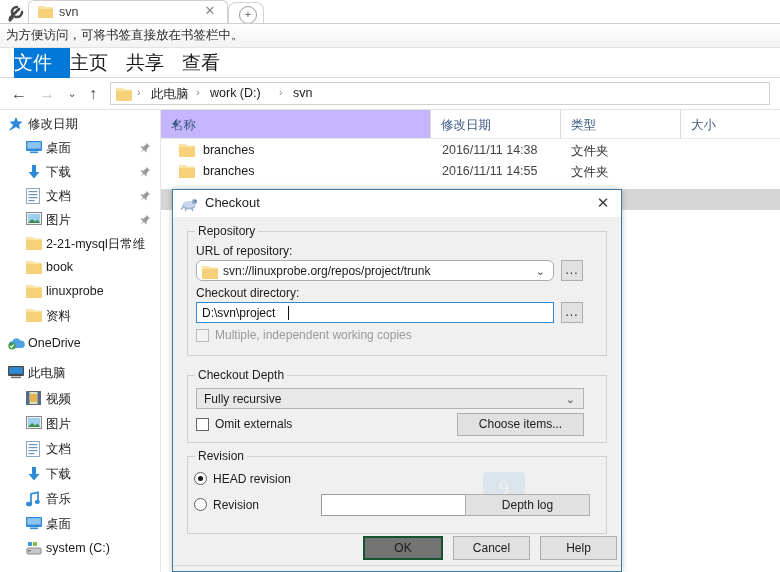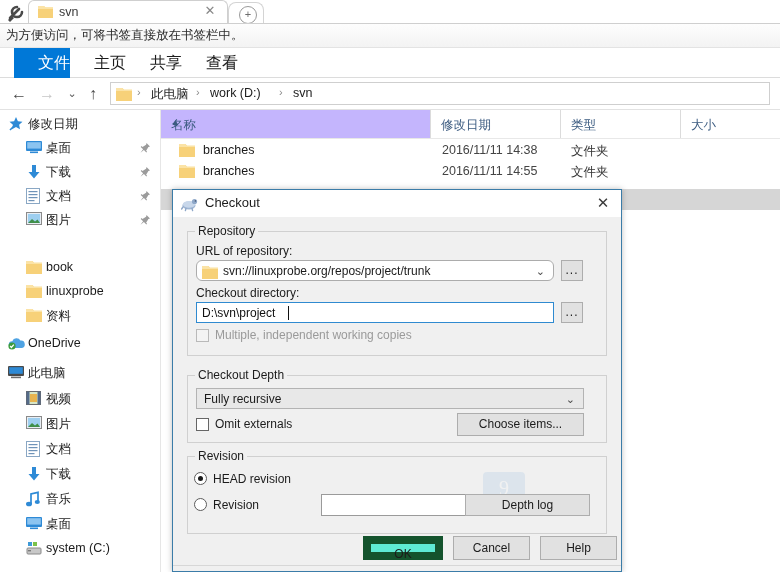--- a/index.html
+++ b/index.html
@@ -33,21 +33,21 @@
 
   
   .notice{position:absolute;left:0;top:24px;width:780px;height:23px;
           background:linear-gradient(#fdfdfd,#f3f3f3);border-bottom:1px solid #e3e3e3;}
   .notice span{position:absolute;left:6px;top:3px;font-size:12.5px;color:#2b2b2b;}
 
   
   .ribbon{position:absolute;left:0;top:48px;width:780px;height:29px;background:#fff;
           border-bottom:1px solid #dcdcdc;}
   .ribbon-item{position:absolute;top:0;height:40px;line-height:29px;
-               font-size:16px;color:#1c1c1c;text-align:right;cursor:default;}
+               font-size:19px;color:#1c1c1c;text-align:left;cursor:default;}
   .ribbon-item.active{background:#0078d7;color:#fff;}
 
   
   .addrbar{position:absolute;left:0;top:78px;width:780px;height:31px;background:#fff;
            border-bottom:1px solid #e2e2e2;}
   .nav-ico{position:absolute;top:0;height:31px;line-height:31px;text-align:center;
            font-size:16px;color:#4a4a4a;}
   .nav-ico.dim{color:#c6c6c6;}
   .nav-ico.small{font-size:11px;color:#5a5a5a;}
   .crumbbox{position:absolute;left:110px;top:4px;width:660px;height:23px;
@@ -99,21 +99,21 @@
   .combo-text{position:absolute;font-size:12px;color:#1a1a1a;white-space:nowrap;}
   .combo-chev{position:absolute;right:8px;font-size:11px;color:#4a4a4a;}
   .combo-folder{position:absolute;left:5px;top:4px;width:16px;height:14px;}
   .txtbox{position:absolute;box-sizing:border-box;border:1px solid #2f8ad0;background:#fff;}
   .txtbox .val{position:absolute;left:5px;top:3px;font-size:12px;color:#111;}
   .caret{position:absolute;width:1px;height:14px;background:#111;top:3px;}
   .emptybox{position:absolute;box-sizing:border-box;border:1px solid #9a9a9a;background:#fff;}
   .btn{position:absolute;box-sizing:border-box;background:#e1e1e1;border:1px solid #adadad;
        font-size:12px;color:#1c1c1c;text-align:center;cursor:default;}
   .btn.dots{background:#e1e1e1;letter-spacing:1px;}
-  .btn.default{border:8px solid #14532d;background:#5eead4;}
+  .btn.default{border:2px solid #14532d;background:#737373;}
   .cbx{position:absolute;width:13px;height:13px;box-sizing:border-box;
        border:1px solid #666;background:#fff;}
   .cbx.dim{border-color:#b9b9b9;background:#f3f3f3;}
   .rdo{position:absolute;width:13px;height:13px;box-sizing:border-box;
        border:1px solid #5c5c5c;border-radius:50%;background:#fff;}
   .rdo .dot{position:absolute;left:3px;top:3px;width:5px;height:5px;border-radius:50%;background:#1a1a1a;}
   .watermark{position:absolute;left:310px;top:282px;width:42px;height:32px;opacity:.13;}
   .dlg-bottom-line{position:absolute;left:0;bottom:5px;width:448px;height:1px;background:#d7d7d7;}
 </style>
 </head>
@@ -221,20 +221,27 @@
         <span class="sb-ico" style="left: 26px;"><svg width="16" height="13" viewBox="0 0 16 13">
             <rect x="0.5" y="0.5" width="15" height="12" fill="#e8eef4" stroke="#8a8a8a"></rect>
             <rect x="2" y="2" width="12" height="9" fill="#9ecff0"></rect>
             <path d="M2 11 l4-4 3 2.5 2.5-2 2.5 3.5 Z" fill="#3f8f4a"></path>
           </svg></span>
         <span class="sb-label" style="left: 46px;">图片</span>
         <span class="sb-pin"><svg width="12" height="12" viewBox="0 0 12 12">
             <path d="M7.5 1 l3.5 3.5 -1.6 .6 -2.3 3.6 1 1 -.8.8 -2.4-2.4 -3.4 2.6 2.6-3.4 -2.4-2.4 .8-.8 1 1 3.6-2.3 Z" fill="#9b9b9b"></path>
           </svg></span>
       </div>
+      <div class="sb-row" style="top: 123px;">
+        <span class="sb-ico" style="left: 26px;"><svg width="16" height="14" viewBox="0 0 16 14">
+            <path d="M0 1 h6.5 l1.4 1.7 H16 V14 H0 Z" fill="#f7d179"></path>
+            <path d="M0 1 h6.5 l1.4 1.7 H16 V4 H0 Z" fill="#fbe3a6"></path>
+          </svg></span>
+        <span class="sb-label" style="left: 46px;">2-21-mysql日常维</span>
+      </div>
       <div class="sb-row" style="top: 147px;">
         <span class="sb-ico" style="left: 26px;"><svg width="16" height="14" viewBox="0 0 16 14">
             <path d="M0 1 h6.5 l1.4 1.7 H16 V14 H0 Z" fill="#f7d179"></path>
             <path d="M0 1 h6.5 l1.4 1.7 H16 V4 H0 Z" fill="#fbe3a6"></path>
           </svg></span>
         <span class="sb-label" style="left: 46px;">book</span>
       </div>
       <div class="sb-row" style="top: 195px;">
         <span class="sb-ico" style="left: 26px;"><svg width="16" height="14" viewBox="0 0 16 14">
             <path d="M0 1 h6.5 l1.4 1.7 H16 V14 H0 Z" fill="#f7d179"></path>

